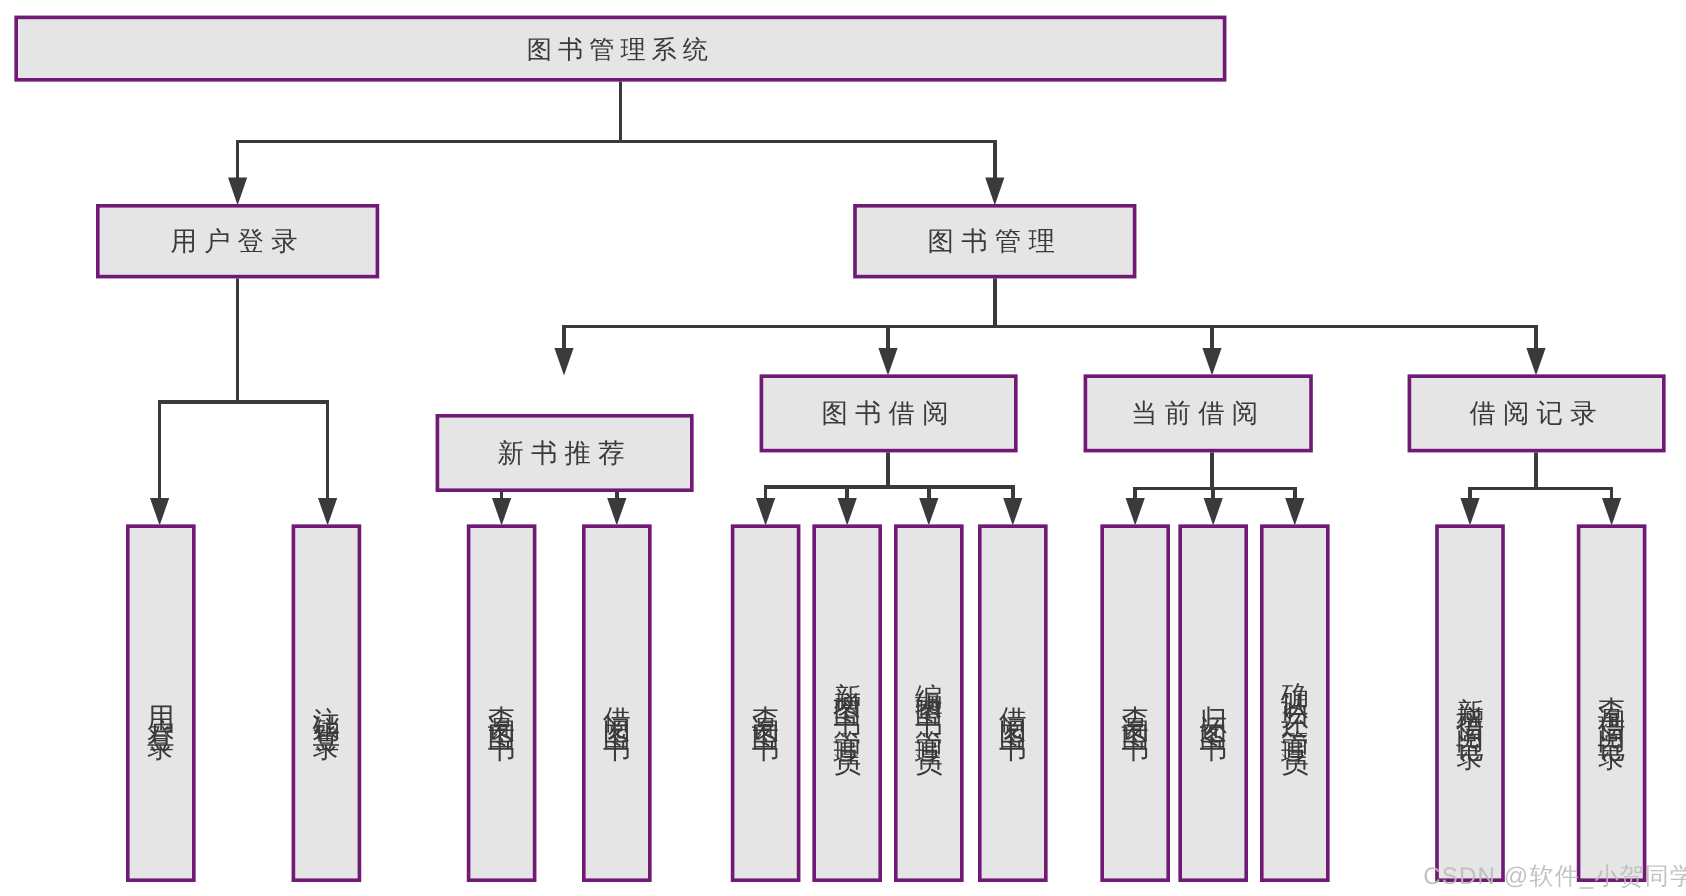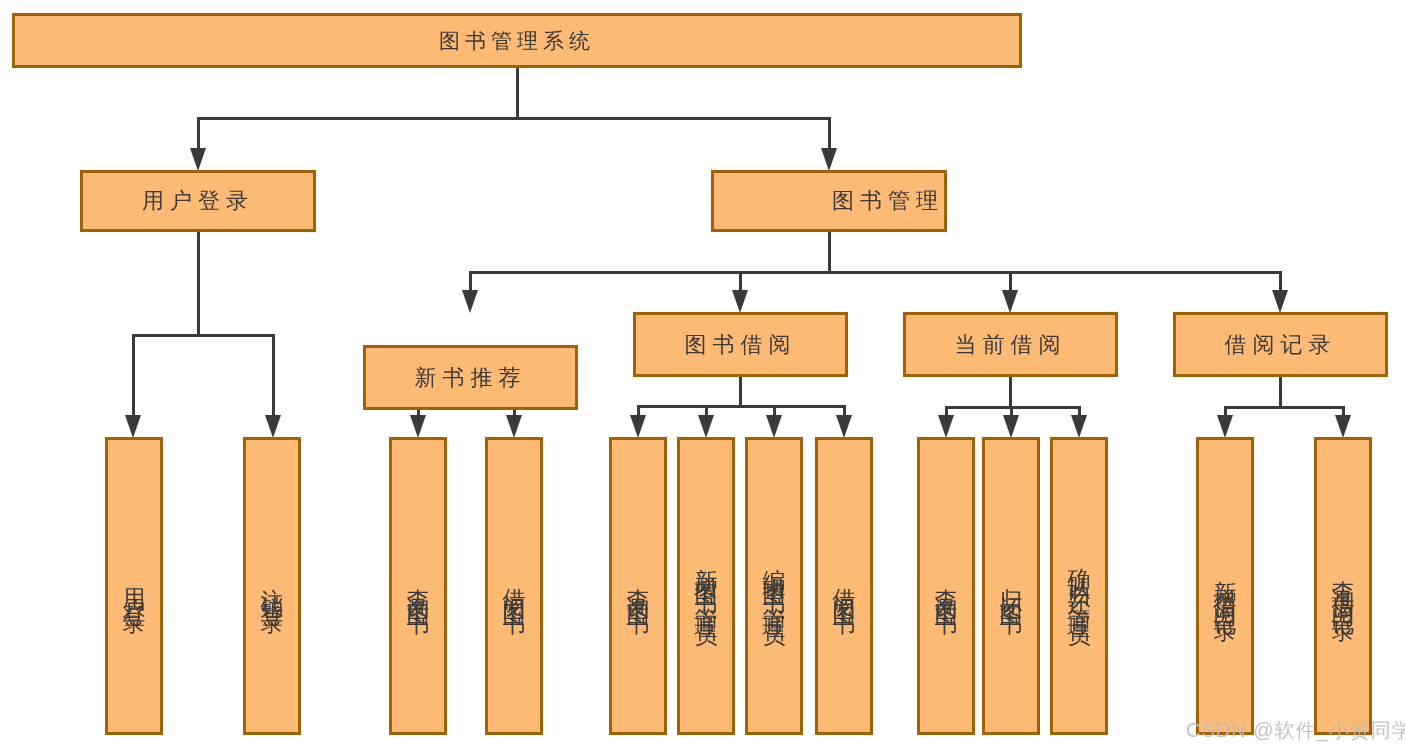--- a/index.html
+++ b/index.html
@@ -18,22 +18,22 @@
   }
   .connector-layer {
     position: absolute;
     left: 0;
     top: 0;
     z-index: 0;
   }
   .node {
     position: absolute;
     box-sizing: border-box;
-    background: #fdba74;
-    border: 3px solid #a16207;
+    background: #e5e5e5;
+    border: 3px solid #701a75;
     display: flex;
     align-items: center;
     justify-content: center;
     z-index: 1;
   }
   .root-label {
     font-size: 21px;
     letter-spacing: 5px;
     white-space: nowrap;
   }
@@ -114,31 +114,31 @@
     </g>
   </svg>
 
   <div class="node" style="left:12px; top:13px; width:1010px; height:55px;">
     <span class="root-label">图书管理系统</span>
   </div>
 
   <div class="node" style="left:80px; top:170px; width:236px; height:62px;">
     <span class="hlabel">用户登录</span>
   </div>
-  <div class="node" style="left:711px; top:170px; width:236px; height:62px;justify-content:flex-end;">
+  <div class="node" style="left:711px; top:170px; width:236px; height:62px;">
     <span class="hlabel">图书管理</span>
   </div>
 
   <div class="node" style="left:363px; top:312px; width:215px; height:65px;margin-top:33px;">
     <span class="hlabel">新书推荐</span>
   </div>
   <div class="node" style="left:633px; top:312px; width:215px; height:65px;">
     <span class="hlabel">图书借阅</span>
   </div>
-  <div class="node" style="left:903px; top:312px; width:215px; height:65px;">
+  <div class="node" style="left:903px; top:312px; width:191px; height:65px;">
     <span class="hlabel">当前借阅</span>
   </div>
   <div class="node" style="left:1173px; top:312px; width:215px; height:65px;">
     <span class="hlabel">借阅记录</span>
   </div>
 
   <div class="node" style="left:105px; top:437px; width:58px; height:298px;">
     <span class="vtext">用户登录</span>
   </div>
   <div class="node" style="left:243px; top:437px; width:58px; height:298px;">

